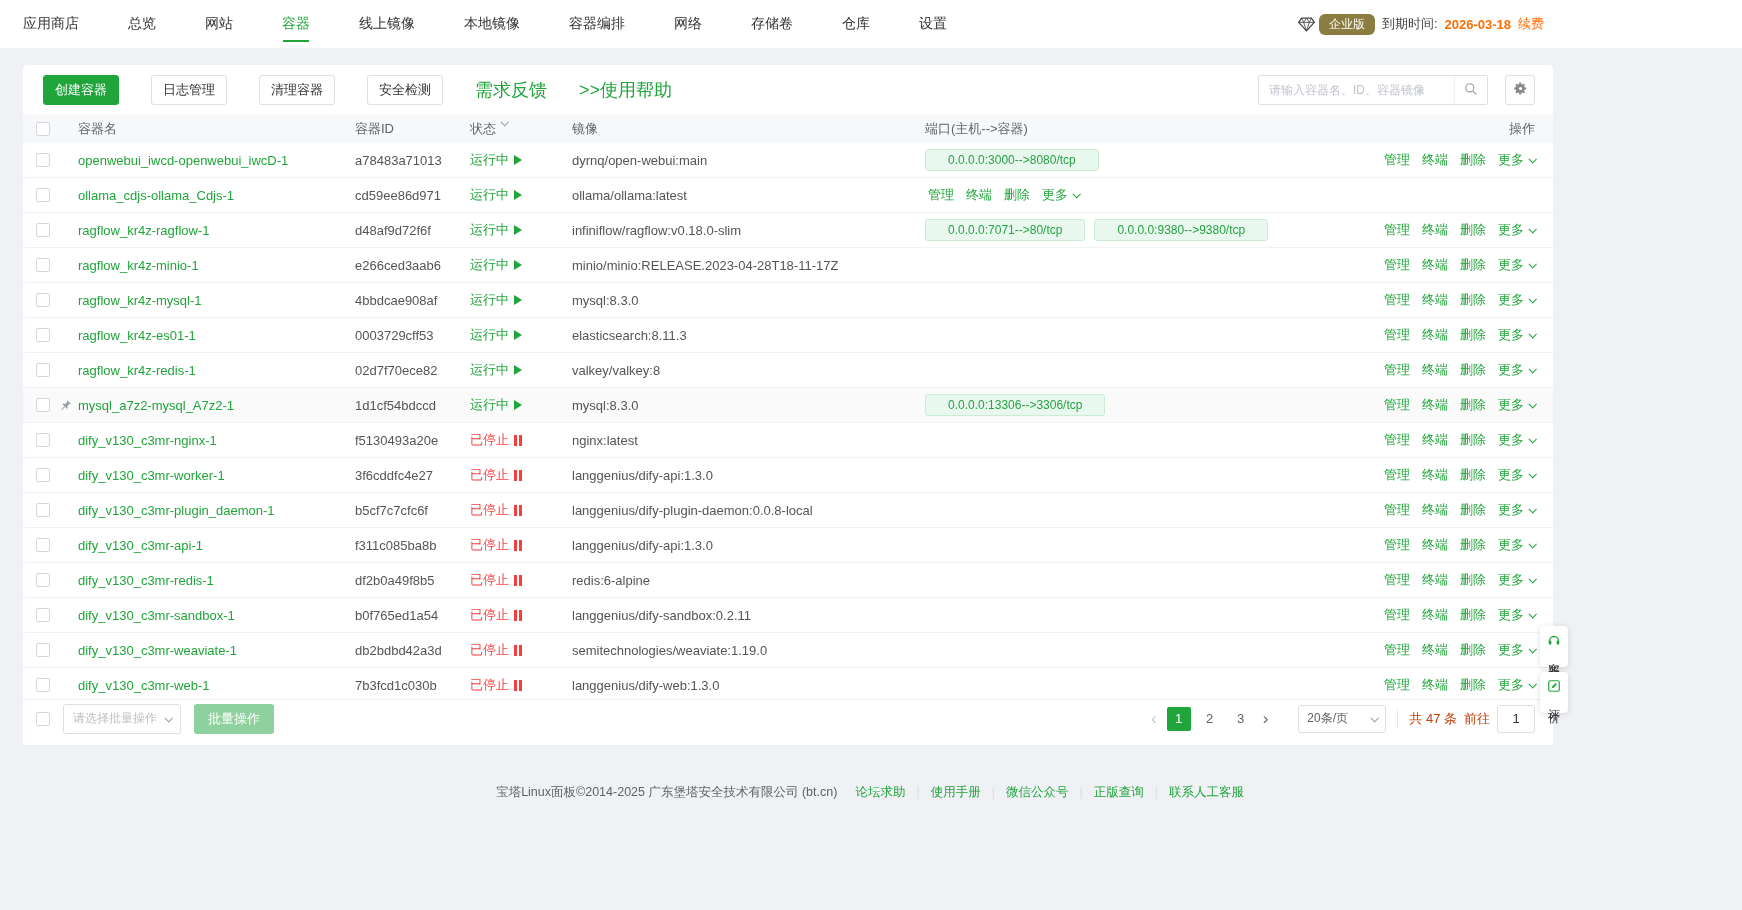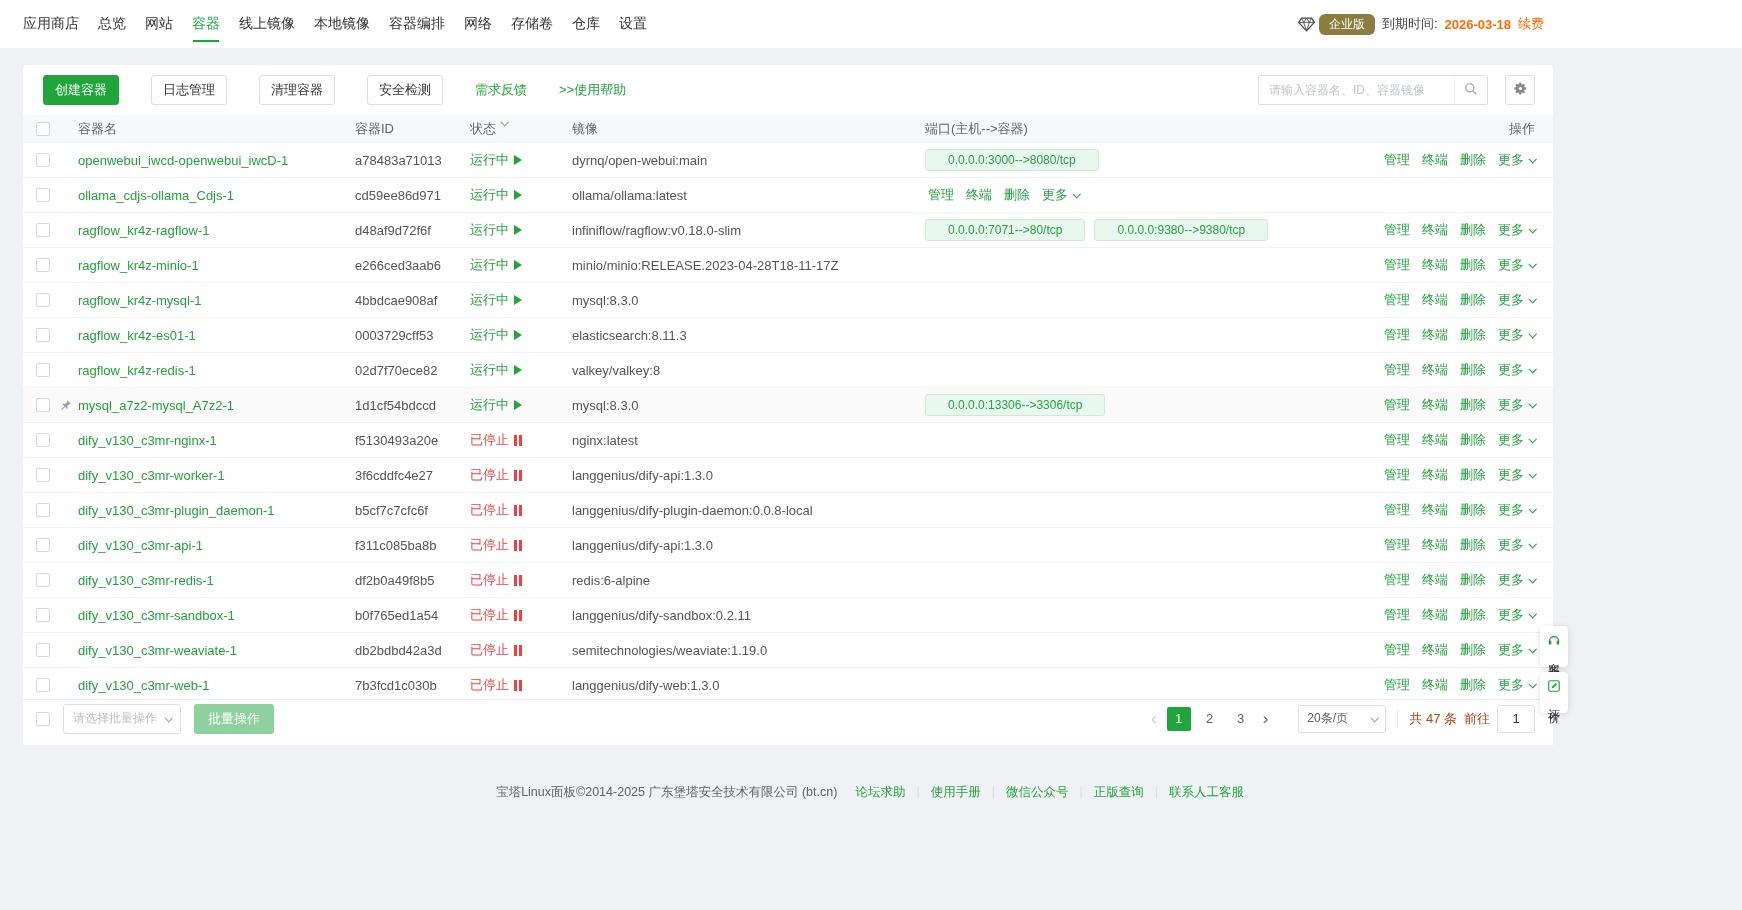--- a/index.html
+++ b/index.html
@@ -8,38 +8,38 @@
     background:#eff1f5;
     font-family:"Liberation Sans","DejaVu Sans",sans-serif;
     font-size:13px; color:#333;
     position:relative; overflow:hidden;
   }
   [data-interactable="true"] { cursor:pointer; }
 
   
   .nav { position:absolute; top:0; left:0; width:1742px; height:48px; background:#fff; }
   .nav-inner { width:1560px; height:48px; display:flex; align-items:center; justify-content:space-between; padding:0 16px 0 23px; }
-  .tabs { display:flex; align-items:center; gap:19px; height:48px; }
+  .tabs { display:flex; align-items:center; gap:49px; height:48px; }
   .tab { position:relative; font-size:14px; color:#333; height:48px; display:flex; align-items:center; text-decoration:none; white-space:nowrap; }
   .tab.active { color:#20a53a; }
   .tab.active::after { content:""; position:absolute; bottom:6px; left:50%; transform:translateX(-50%); width:26px; height:2px; background:#20a53a; }
   .license { display:flex; align-items:center; gap:7px; font-size:13px; }
   .gem { display:flex; align-items:center; }
   .badge { background:#8b7d3f; color:#fff; font-size:12px; padding:2px 10px; border-radius:6px; margin-left:-3px; }
   .expiry-label { color:#454545; }
   .expiry-date { color:#ff6c00; font-weight:bold; }
   .renew { color:#ff6c00; text-decoration:none; }
 
   
   .card { position:absolute; left:23px; top:65px; width:1530px; height:680px; background:#fff; border-radius:4px; }
 
   .toolbar { height:50px; display:flex; align-items:center; gap:32px; padding:0 18px 0 20px; }
   .btn { height:30px; padding:0 11px; border-radius:3px; font-size:13px; border:1px solid #dcdfe6; background:#fff; color:#333; white-space:nowrap; }
   .btn.primary { background:#20a53a; border-color:#20a53a; color:#fff; }
-  .tlink { color:#20a53a; font-size:13px; text-decoration:none; white-space:nowrap; }
+  .tlink { color:#20a53a; font-size:18px; text-decoration:none; white-space:nowrap; }
   .toolbar-right { margin-left:auto; display:flex; align-items:center; gap:17px; }
   .search-box { width:230px; height:30px; border:1px solid #dcdfe6; border-radius:2px; display:flex; background:#fff; overflow:hidden; }
   .search-box input { flex:1; border:none; outline:none; padding:0 10px; font-size:12px; color:#333; background:transparent; }
   .search-box input::placeholder { color:#c0c4cc; }
   .search-btn { width:33px; border:none; border-left:1px solid #f0f0f0; background:#fff; display:flex; align-items:center; justify-content:center; }
   .gear-btn { width:30px; height:30px; border:1px solid #dcdfe6; border-radius:3px; background:#fff; display:flex; align-items:center; justify-content:center; }
 
   
   .thead { display:flex; align-items:center; height:28px; background:#f7f8fa; color:#5f6368; font-size:13px; }
   .tbody { height:556px; overflow:hidden; }

